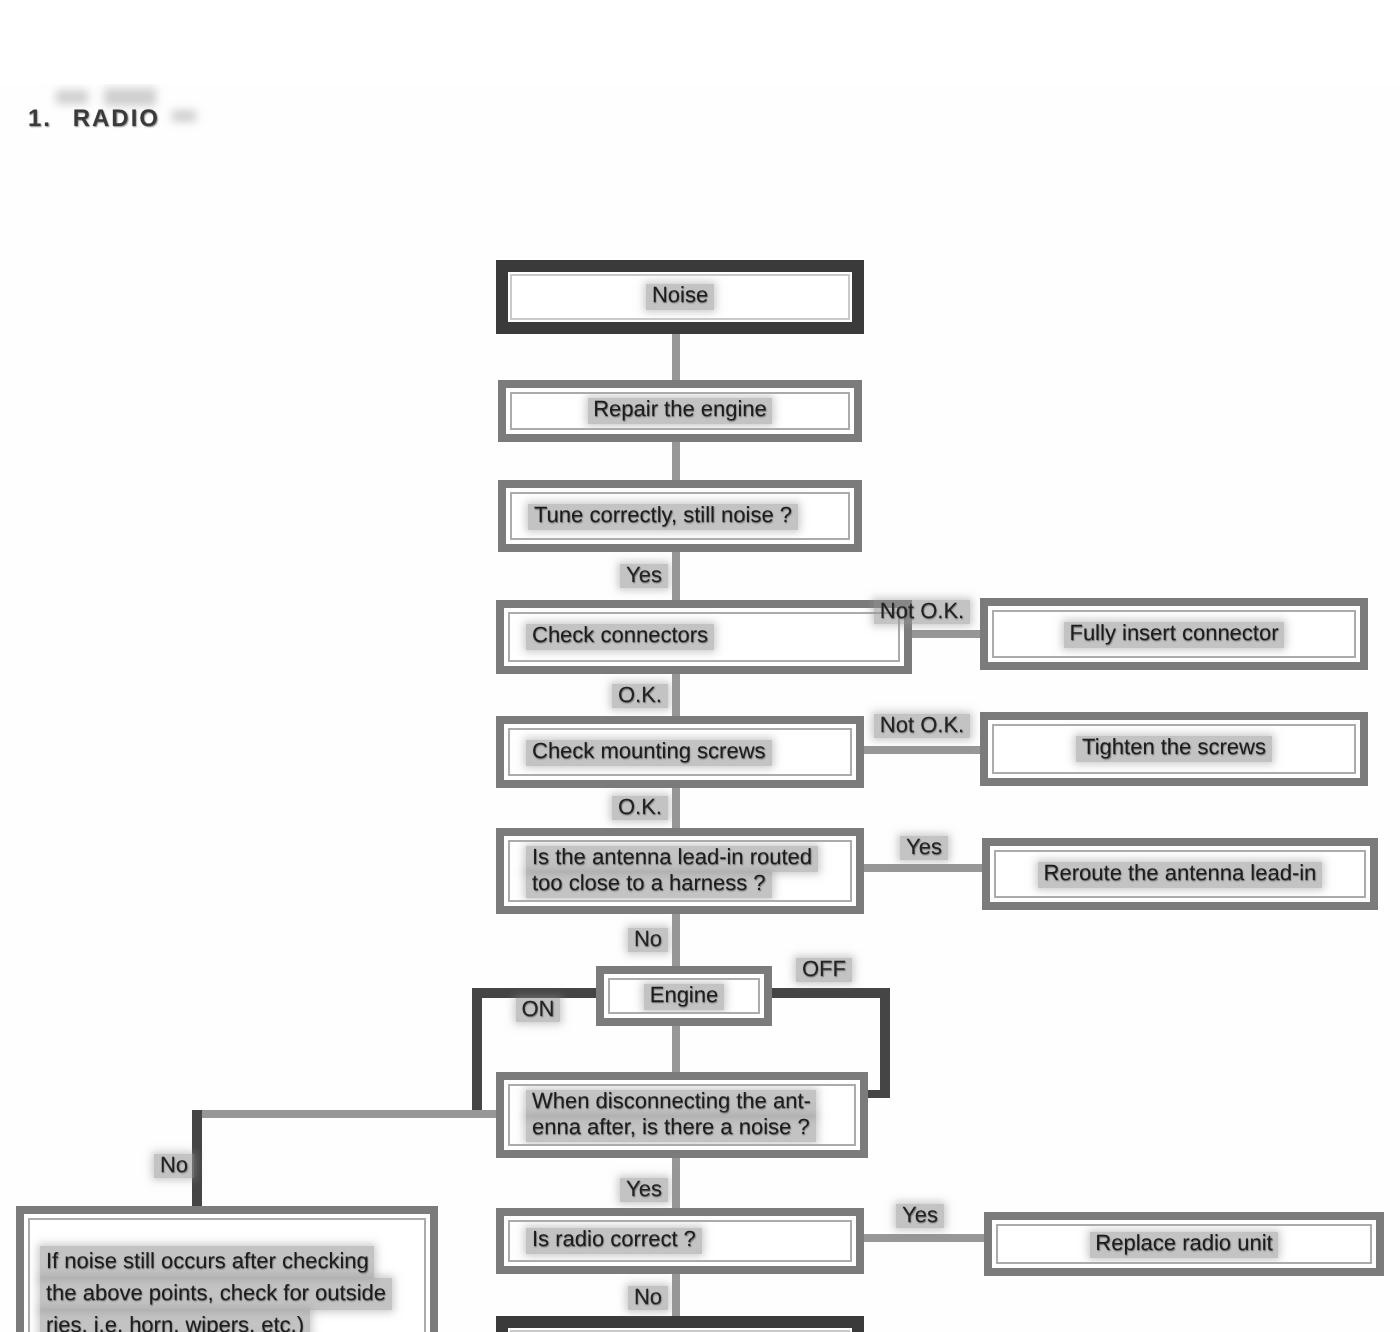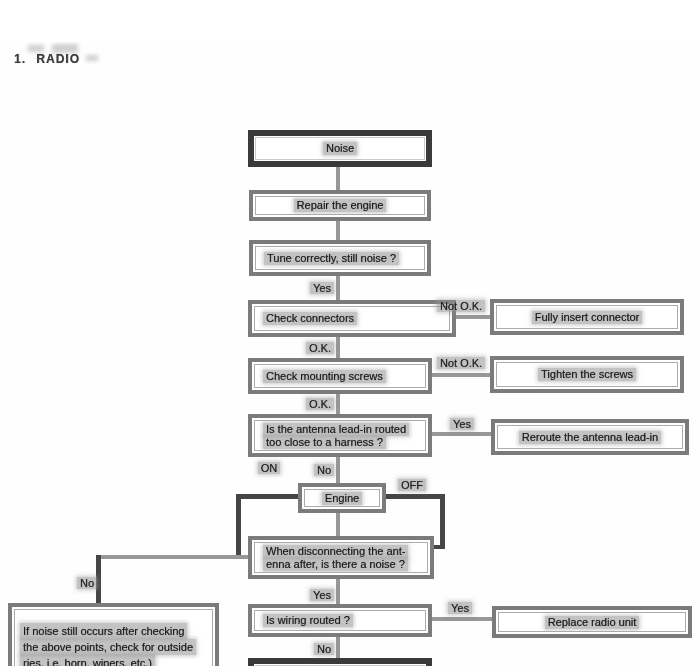--- a/index.html
+++ b/index.html
@@ -127,21 +127,21 @@
 
   <div class="box std" style="left:248px;top:494px;width:186px;height:43px">
     <div class="inner left">
       <span class="t hl">When disconnecting the ant-</span>
       <span class="t hl">enna after, is there a noise ?</span>
     </div>
   </div>
 
   <div class="box std" style="left:248px;top:562px;width:184px;height:33px">
     <div class="inner left">
-        <span class="t hl">Is wiring routed ?</span>
+        <span class="t hl">Is radio correct ?</span>
       </div>
   </div>
 
   <div class="box std" style="left:492px;top:564px;width:200px;height:32px">
     <div class="inner center">
         <span class="t hl">Replace radio unit</span>
       </div>
   </div>
 
   <div class="box dark" style="left:248px;top:616px;width:184px;height:35px">
@@ -158,20 +158,20 @@
     </div>
   </div>
 
   <div class="lbl right" style="left:302px;top:240px;width:32px"><span class="hl">Yes</span></div>
   <div class="lbl center" style="left:432px;top:258px;width:58px"><span class="hl">Not O.K.</span></div>
   <div class="lbl right" style="left:300px;top:300px;width:34px"><span class="hl">O.K.</span></div>
   <div class="lbl center" style="left:432px;top:315px;width:58px"><span class="hl">Not O.K.</span></div>
   <div class="lbl right" style="left:300px;top:356px;width:34px"><span class="hl">O.K.</span></div>
   <div class="lbl center" style="left:446px;top:376px;width:32px"><span class="hl">Yes</span></div>
   <div class="lbl right" style="left:308px;top:422px;width:26px"><span class="hl">No</span></div>
-  <div class="lbl center" style="left:252px;top:420px;width:34px"><span class="hl">ON</span></div>
+  <div class="lbl center" style="left:252px;top:457px;width:34px"><span class="hl">ON</span></div>
   <div class="lbl center" style="left:394px;top:437px;width:36px"><span class="hl">OFF</span></div>
   <div class="lbl center" style="left:74px;top:535px;width:26px"><span class="hl">No</span></div>
   <div class="lbl right" style="left:302px;top:547px;width:32px"><span class="hl">Yes</span></div>
   <div class="lbl center" style="left:444px;top:560px;width:32px"><span class="hl">Yes</span></div>
   <div class="lbl right" style="left:308px;top:601px;width:26px"><span class="hl">No</span></div>
 
 </div>
 
 </body></html>

